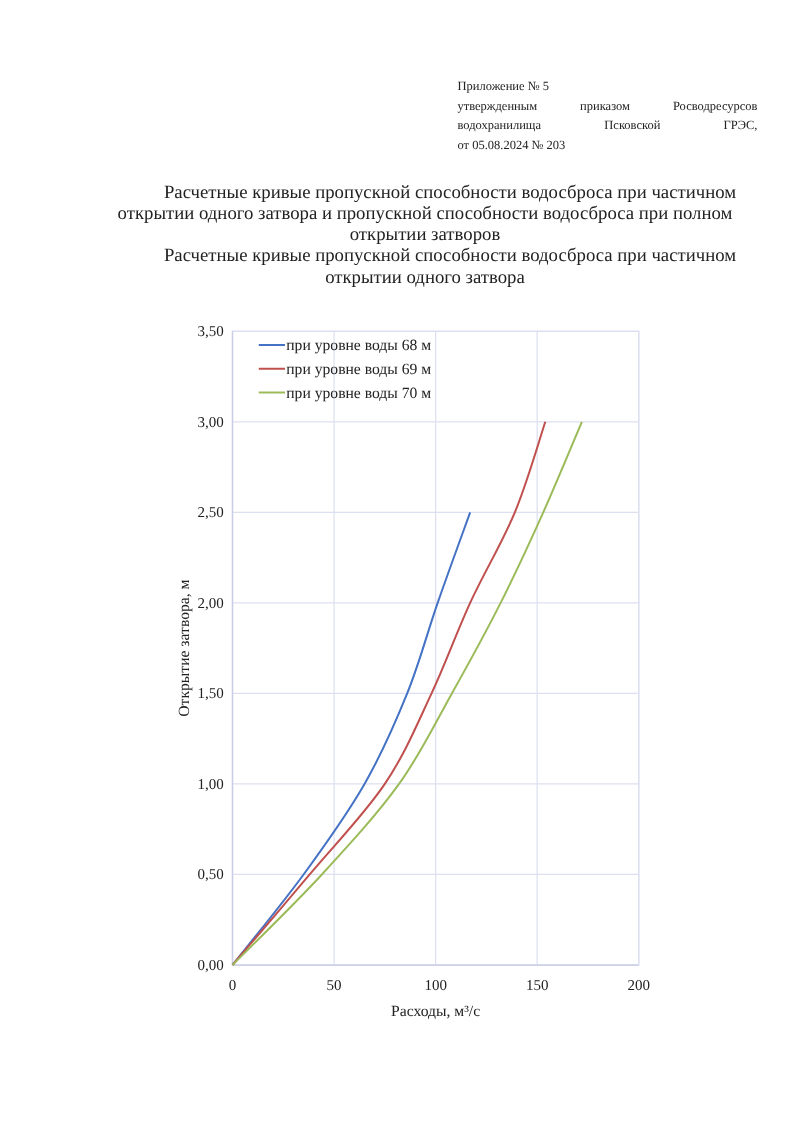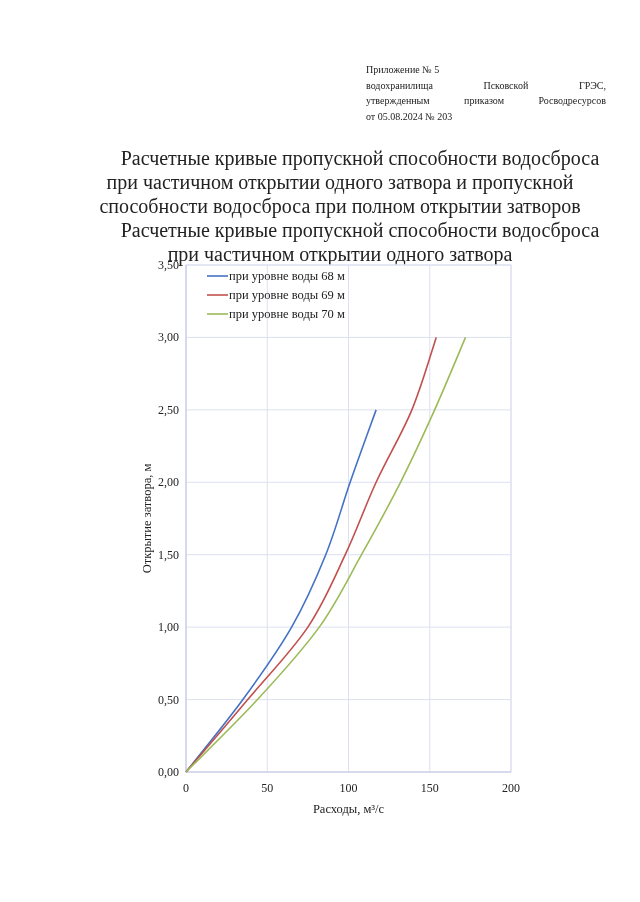--- a/index.html
+++ b/index.html
@@ -1,31 +1,31 @@
 <!DOCTYPE html>
 <html><head>
 <meta charset="utf-8">
 <style>
   html, body { margin:0; padding:0; background:#fff; }
   body { width:640px; height:902px; position:relative; overflow:hidden;
          font-family:"Liberation Serif", "DejaVu Serif", serif; color:#222; }
   .annex { position:absolute; left:366px; top:62px; width:240px; font-size:10px; line-height:15.5px; }
   .annex .jl { text-align:justify; text-align-last:justify; }
-  .titles { position:absolute; left:70px; top:146px; width:540px; font-size:20px; line-height:24px; text-align:center; }
+  .titles { position:absolute; left:70px; top:146px; width:540px; font-size:15px; line-height:17px; text-align:center; }
   .titles .ind { text-indent:40px; }
   .chart { position:absolute; left:0; top:0; width:640px; height:902px; }
   .chart text { font-family:"Liberation Serif", "DejaVu Serif", serif; fill:#222; }
 </style>
 </head>
 <body>
 
 <div class="annex">
   <div>Приложение № 5</div>
+  <div class="jl">утвержденным приказом Росводресурсов</div>
   <div class="jl">водохранилища Псковской ГРЭС,</div>
-  <div class="jl">утвержденным приказом Росводресурсов</div>
   <div>от 05.08.2024 № 203</div>
 </div>
 
 <div class="titles">
   <div class="ind">Расчетные кривые пропускной способности водосброса при частичном открытии одного затвора и пропускной способности водосброса при полном открытии затворов</div>
   <div class="ind">Расчетные кривые пропускной способности водосброса при частичном открытии одного затвора</div>
 </div>
 
 <svg class="chart" id="chart" viewBox="0 0 640 902">
     <rect x="186" y="265" width="325" height="507" fill="#fff" stroke="#d9dcef" stroke-width="1"></rect>

